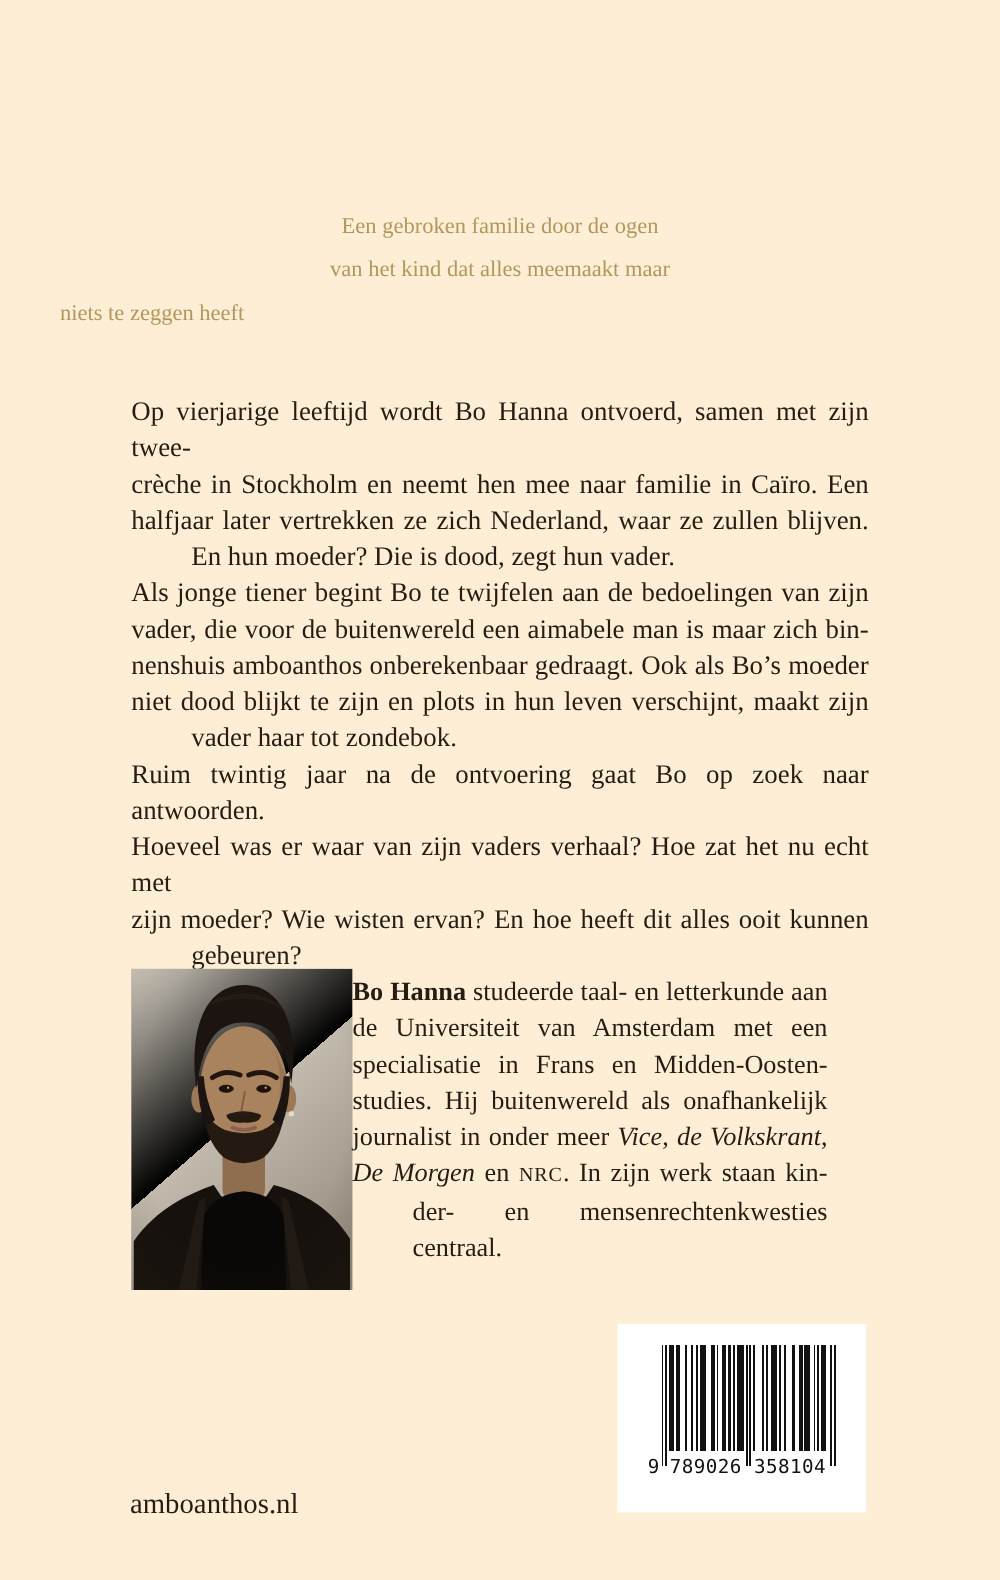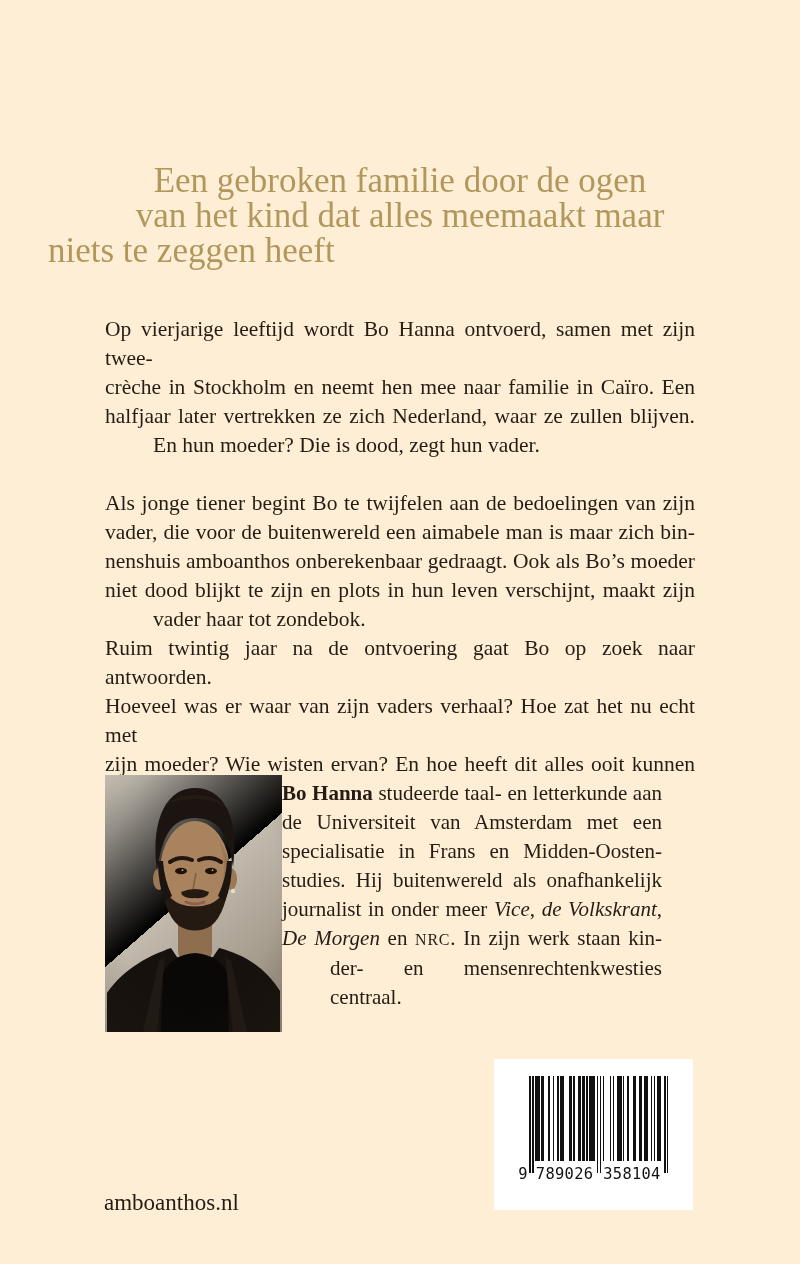--- a/index.html
+++ b/index.html
@@ -8,30 +8,30 @@
     width:800px;height:1264px;
     background:#fdeed5;
     font-family:"Liberation Serif","DejaVu Serif",serif;
     color:#251c13;
     overflow:hidden;
   }
   
   .headline{
     position:absolute;left:0;top:163px;width:800px;
     text-align:center;
-    font-size:35px;line-height:35px;
+    font-size:18px;line-height:35px;
     color:#b2975c;
   }
   .headline .tline{text-align:center;text-align-last:center;}
   
   .synopsis{
     position:absolute;left:105px;top:315px;width:590px;
     font-size:21.5px;line-height:29px;
   }
-  .para.gap{margin-top:29px;font-family:Liberation Serif, serif;}
+  .para.gap{font-family:Liberation Serif, serif;}
   .tline{text-align:justify;text-align-last:justify;}
   .tline.tline-last{text-align-last:left;padding-left:48px;}
   
   .author-row{
     position:absolute;left:105px;top:775px;width:590px;
     display:flex;
   }
   .photo{
     width:177px;height:257px;flex:0 0 177px;
     background:#c9c1b5;

